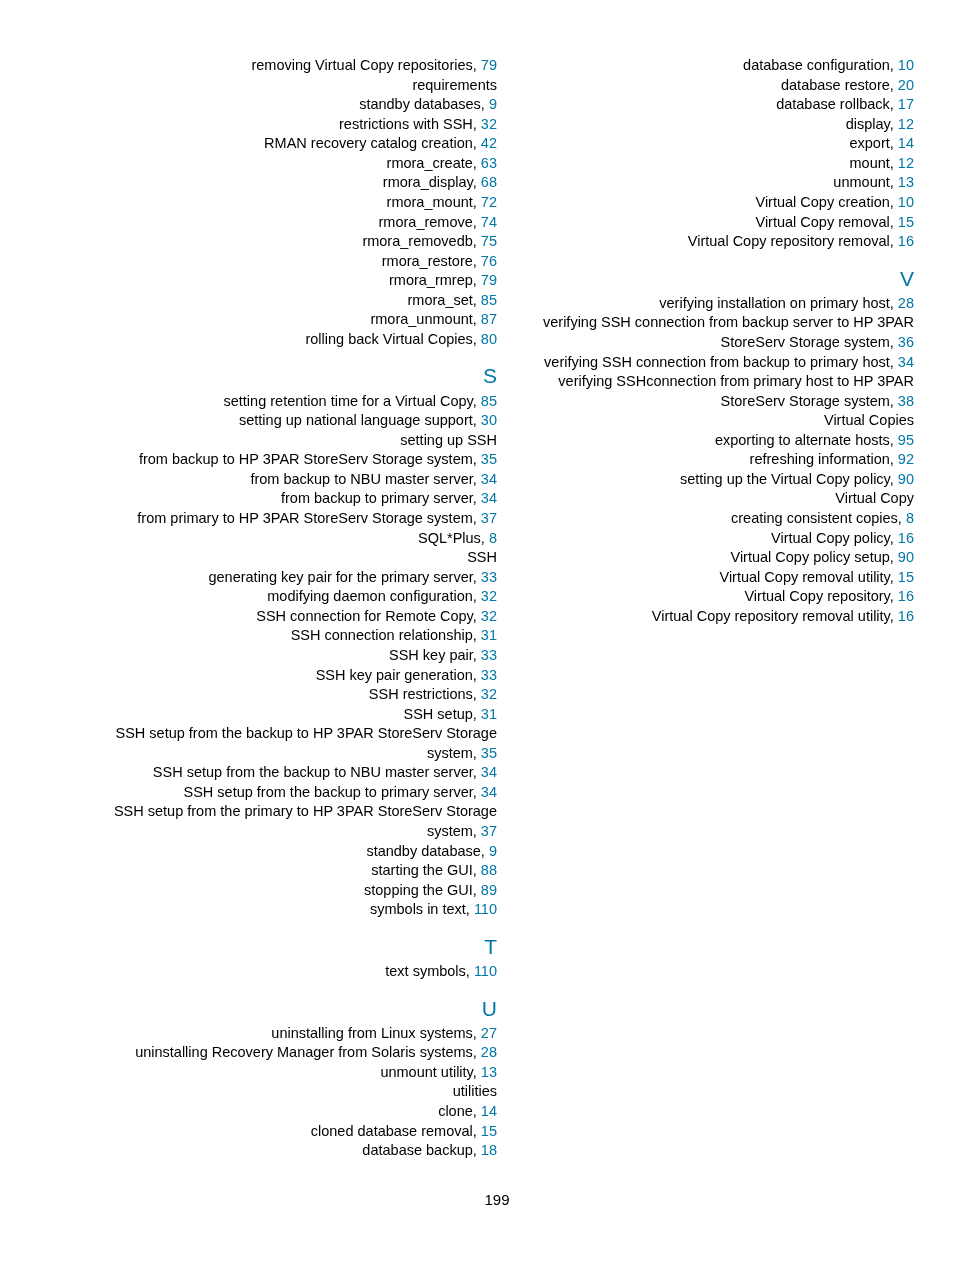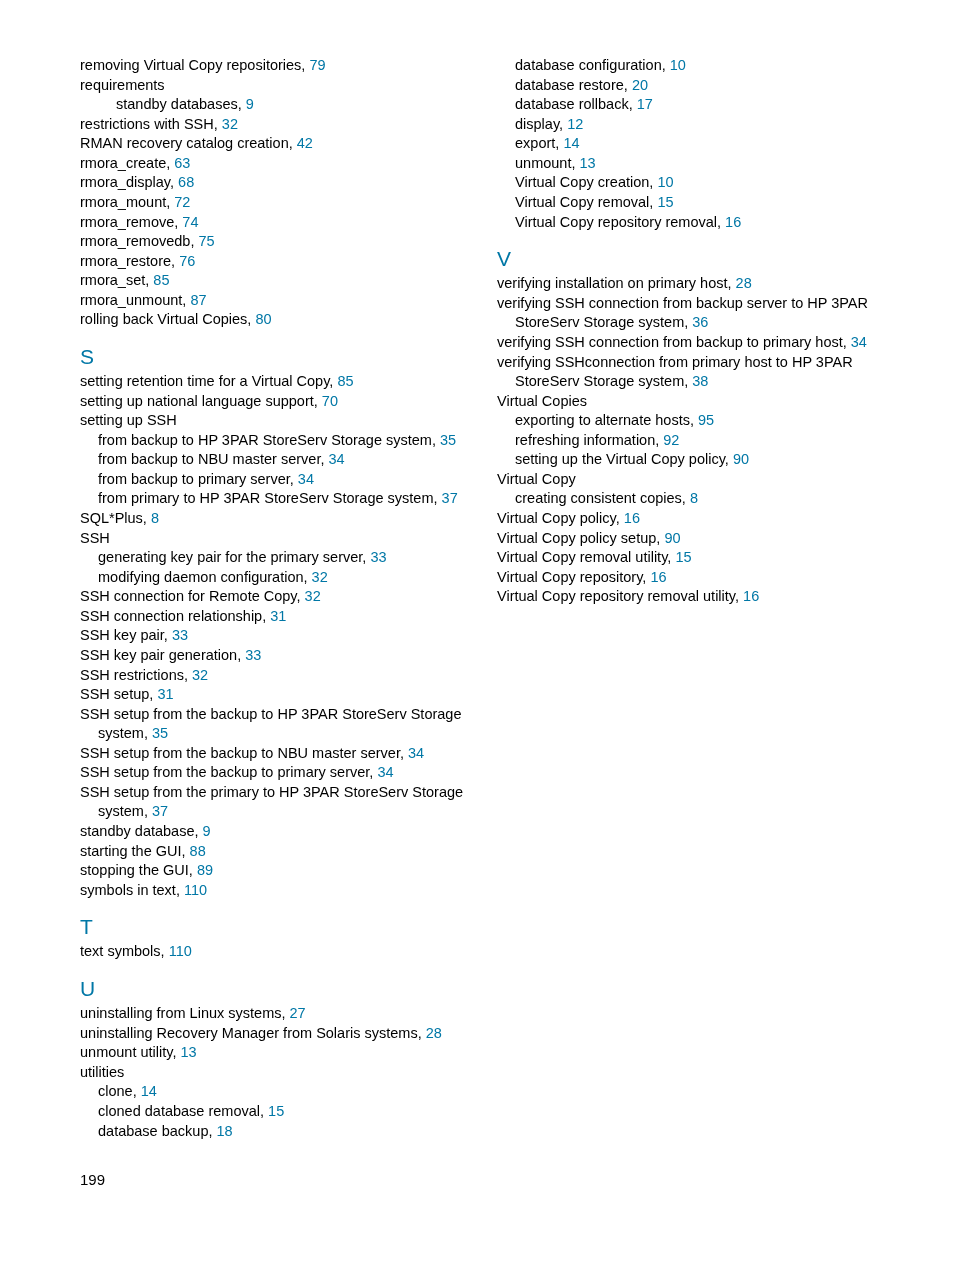--- a/index.html
+++ b/index.html
@@ -7,20 +7,21 @@
     padding: 56px 40px 40px 80px;
     font-family: Arial, Helvetica, sans-serif;
     font-size: 14.5px;
     color: #000;
     width: 954px;
     box-sizing: border-box;
     background: #fff;
   }
   .columns {
     display: flex;
+    text-align: right;
   }
   .col {
     flex: 1;
     min-width: 0;
   }
   .entry {
     line-height: 1.35;
     margin: 0;
   }
   .indent1 { padding-left: 18px; }
@@ -34,21 +35,21 @@
     font-size: 21px;
     margin-top: 14px;
     margin-bottom: 3px;
     line-height: 1.2;
   }
   a.pg {
     color: #0077a6;
     text-decoration: none;
   }
   .page-num {
-    text-align: left;
+    text-align: center;
     font-size: 15px;
     margin-top: 30px;
     padding-right: 0;
   }
 </style>
 </head>
 <body>
 
 <div class="columns">
   <div class="col" id="col-left">
@@ -56,26 +57,27 @@
       <div class="entry"><span>requirements</span></div>
       <div class="entry indent2"><span>standby databases,</span> <a class="pg" href="#">9</a></div>
       <div class="entry"><span>restrictions with SSH,</span> <a class="pg" href="#">32</a></div>
       <div class="entry"><span>RMAN recovery catalog creation,</span> <a class="pg" href="#">42</a></div>
       <div class="entry"><span>rmora_create,</span> <a class="pg" href="#">63</a></div>
       <div class="entry"><span>rmora_display,</span> <a class="pg" href="#">68</a></div>
       <div class="entry"><span>rmora_mount,</span> <a class="pg" href="#">72</a></div>
       <div class="entry"><span>rmora_remove,</span> <a class="pg" href="#">74</a></div>
       <div class="entry"><span>rmora_removedb,</span> <a class="pg" href="#">75</a></div>
       <div class="entry"><span>rmora_restore,</span> <a class="pg" href="#">76</a></div>
+      <div class="entry"><span>rmora_rmrep,</span> <a class="pg" href="#">79</a></div>
       <div class="entry"><span>rmora_set,</span> <a class="pg" href="#">85</a></div>
       <div class="entry"><span>rmora_unmount,</span> <a class="pg" href="#">87</a></div>
       <div class="entry"><span>rolling back Virtual Copies,</span> <a class="pg" href="#">80</a></div>
       <div class="section-head">S</div>
       <div class="entry"><span>setting retention time for a Virtual Copy,</span> <a class="pg" href="#">85</a></div>
-      <div class="entry"><span>setting up national language support,</span> <a class="pg" href="#">70</a></div>
+      <div class="entry"><span>setting up national language support,</span> <a class="pg" href="#">30</a></div>
       <div class="entry"><span>setting up SSH</span></div>
       <div class="entry indent1"><span>from backup to HP 3PAR StoreServ Storage system,</span> <a class="pg" href="#">35</a></div>
       <div class="entry indent1"><span>from backup to NBU master server,</span> <a class="pg" href="#">34</a></div>
       <div class="entry indent1"><span>from backup to primary server,</span> <a class="pg" href="#">34</a></div>
       <div class="entry indent1"><span>from primary to HP 3PAR StoreServ Storage system,</span> <a class="pg" href="#">37</a></div>
       <div class="entry"><span>SQL*Plus,</span> <a class="pg" href="#">8</a></div>
       <div class="entry"><span>SSH</span></div>
       <div class="entry indent1"><span>generating key pair for the primary server,</span> <a class="pg" href="#">33</a></div>
       <div class="entry indent1"><span>modifying daemon configuration,</span> <a class="pg" href="#">32</a></div>
       <div class="entry"><span>SSH connection for Remote Copy,</span> <a class="pg" href="#">32</a></div>
@@ -102,20 +104,21 @@
       <div class="entry indent1"><span>clone,</span> <a class="pg" href="#">14</a></div>
       <div class="entry indent1"><span>cloned database removal,</span> <a class="pg" href="#">15</a></div>
       <div class="entry indent1"><span>database backup,</span> <a class="pg" href="#">18</a></div>
     </div>
   <div class="col" id="col-right">
       <div class="entry indent1"><span>database configuration,</span> <a class="pg" href="#">10</a></div>
       <div class="entry indent1"><span>database restore,</span> <a class="pg" href="#">20</a></div>
       <div class="entry indent1"><span>database rollback,</span> <a class="pg" href="#">17</a></div>
       <div class="entry indent1"><span>display,</span> <a class="pg" href="#">12</a></div>
       <div class="entry indent1"><span>export,</span> <a class="pg" href="#">14</a></div>
+      <div class="entry indent1"><span>mount,</span> <a class="pg" href="#">12</a></div>
       <div class="entry indent1"><span>unmount,</span> <a class="pg" href="#">13</a></div>
       <div class="entry indent1"><span>Virtual Copy creation,</span> <a class="pg" href="#">10</a></div>
       <div class="entry indent1"><span>Virtual Copy removal,</span> <a class="pg" href="#">15</a></div>
       <div class="entry indent1"><span>Virtual Copy repository removal,</span> <a class="pg" href="#">16</a></div>
       <div class="section-head">V</div>
       <div class="entry"><span>verifying installation on primary host,</span> <a class="pg" href="#">28</a></div>
       <div class="entry wrap-indent"><span>verifying SSH connection from backup server to HP 3PAR StoreServ Storage system,</span> <a class="pg" href="#">36</a></div>
       <div class="entry"><span>verifying SSH connection from backup to primary host,</span> <a class="pg" href="#">34</a></div>
       <div class="entry wrap-indent"><span>verifying SSHconnection from primary host to HP 3PAR StoreServ Storage system,</span> <a class="pg" href="#">38</a></div>
       <div class="entry"><span>Virtual Copies</span></div>

